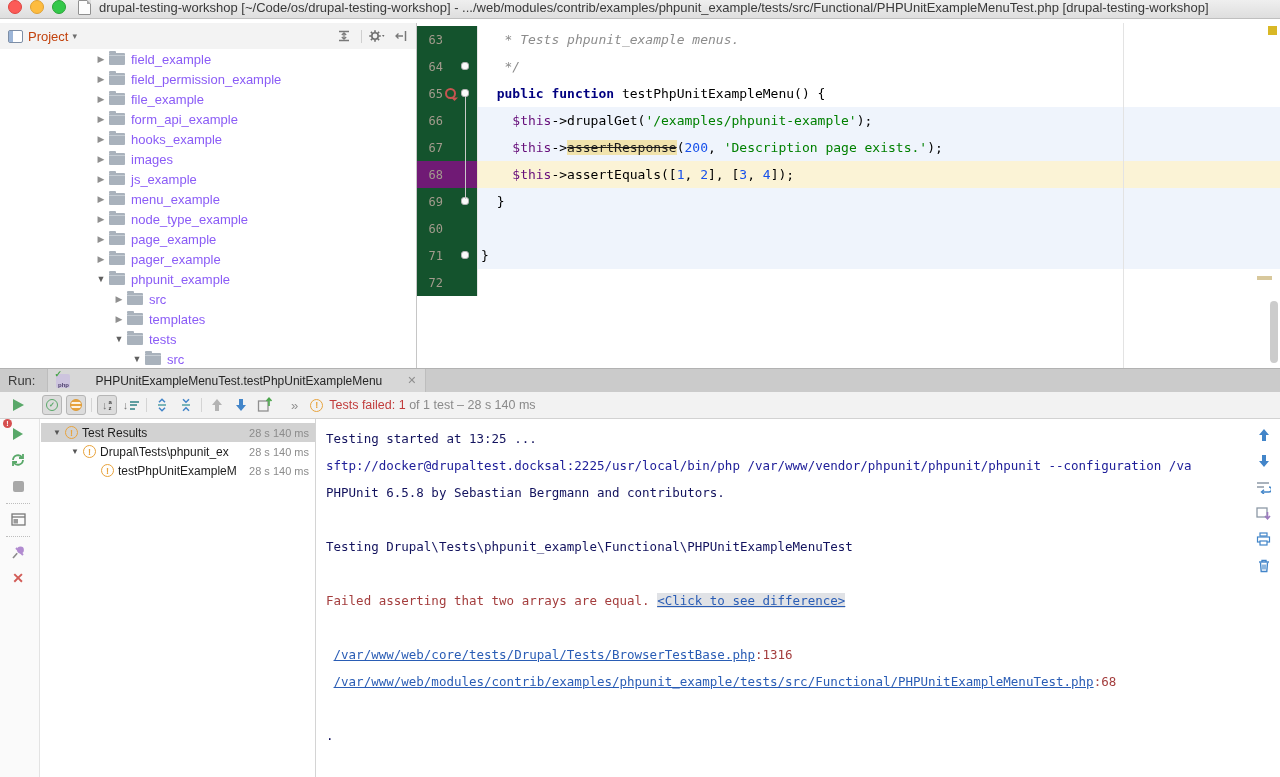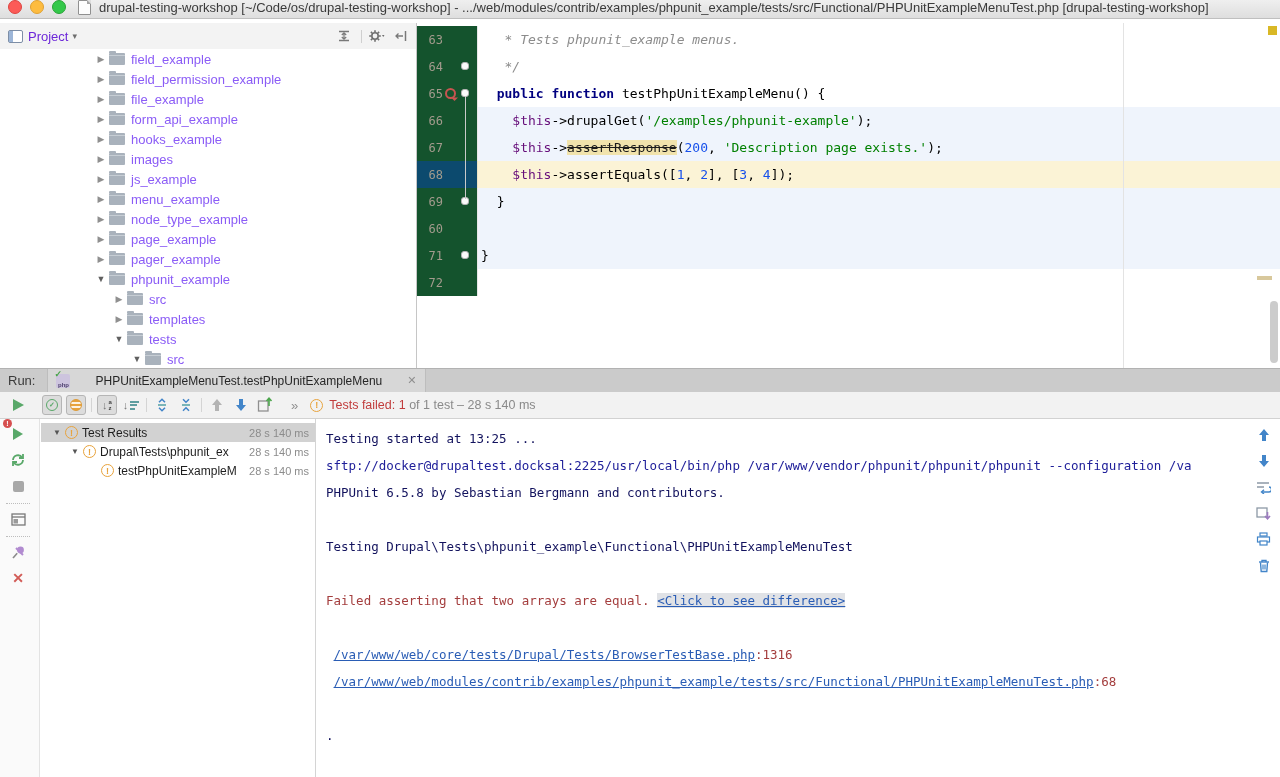--- a/index.html
+++ b/index.html
@@ -17,21 +17,21 @@
   .docicon:after{content:"";position:absolute;right:-1px;top:-1px;border-style:solid;
     border-width:0 4px 4px 0;border-color:transparent #dedede #a5a5a5 transparent}
   #title-text{font-size:13px;color:#3a3a3a;margin-left:8px;white-space:nowrap;overflow:hidden}
   
   #project-panel{position:absolute;left:0;top:23px;width:417px;height:345px;background:#fff;
     border-right:1px solid #c6c6c6;box-sizing:border-box}
   #pp-header{height:26px;background:#f3f3f3;display:flex;align-items:center;padding:0 6px}
   .pp-winicon{width:13px;height:11px;border:1px solid #7d8ea6;border-radius:2px;background:#fff;
     position:relative;flex:none;margin:0 5px 0 2px}
   .pp-winicon:after{content:"";position:absolute;left:0;top:0;bottom:0;width:4px;background:#9db6d8}
-  #pp-title{font-size:13px;color:#6d28d9}
+  #pp-title{font-size:13px;color:#c2410c}
   .pp-caret{font-size:9px;color:#6e6e6e;margin-left:4px}
   #pp-header .spacer{flex:1}
   .hicon{width:18px;height:18px;display:flex;align-items:center;justify-content:center;margin-left:6px}
   .hsep{width:1px;height:13px;background:#cfcfcf;margin-left:8px}
   #project-tree{position:absolute;left:0;top:26px;right:1px;bottom:0;overflow:hidden;background:#fff}
   .pt-row{height:20px;display:flex;align-items:center;white-space:nowrap}
   .pt-arrow{width:16px;flex:none;text-align:center;font-size:9px;color:#7e7e7e}
   .folder{width:16px;height:12px;flex:none;background:#a9b2bc;border-radius:1px;position:relative;margin-right:6px}
   .folder:before{content:"";position:absolute;left:0;top:-2px;width:7px;height:2px;background:#a9b2bc;
     border-radius:1px 1px 0 0}
@@ -40,21 +40,21 @@
   
   #editor{position:absolute;left:417px;top:23px;width:863px;height:345px;background:#fff;overflow:hidden}
   .ed-row{display:flex;height:27px;white-space:pre}
   .gut{width:61px;flex:none;background:#14532d;display:flex;align-items:center;box-sizing:border-box;
     border-right:1px solid #e7e7e7}
   .lnum{width:26px;text-align:right;color:#a39b8d;font:12px "DejaVu Sans Mono",monospace;flex:none}
   .gslot{width:14px;height:27px;flex:none;position:relative;margin-left:1px}
   .code{flex:1;font:13px/27px "DejaVu Sans Mono",monospace;padding-left:3px;color:#000}
   .row-blue .code{background:#eff4fc}
   .row-yellow{background:#fbf3d6}
-  .row-yellow .gut{background:#0c4a6e;border-right-color:#ece4c4}
+  .row-yellow .gut{background:#701a75;border-right-color:#ece4c4}
   .tk-pl{color:#000}
   .tk-kw{color:#000080;font-weight:bold}
   .tk-cm{color:#8c8c8c;font-style:italic}
   .tk-str{color:#008000;font-weight:400}
   .tk-num{color:#1750eb}
   .tk-var{color:#660e7a}
   .tk-dep{text-decoration:line-through;background:#f1e3ac;color:#1a1a1a}
   .fold-mark{position:absolute;left:2px;top:9px;width:8px;height:8px;background:#fbfbfb;
     border:1px solid #b3b3b3;border-radius:3px;box-sizing:border-box}
   .rerun-gutter{position:absolute;left:1px;top:8px;width:11px;height:11px;border:2px solid #c75450;

